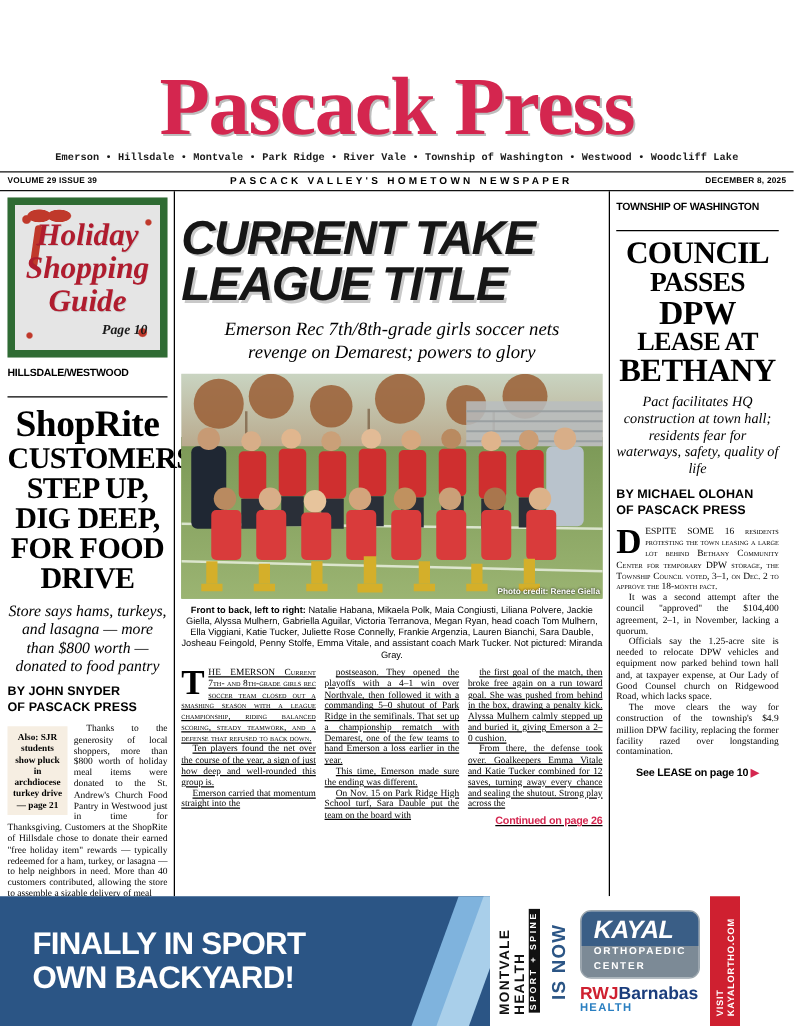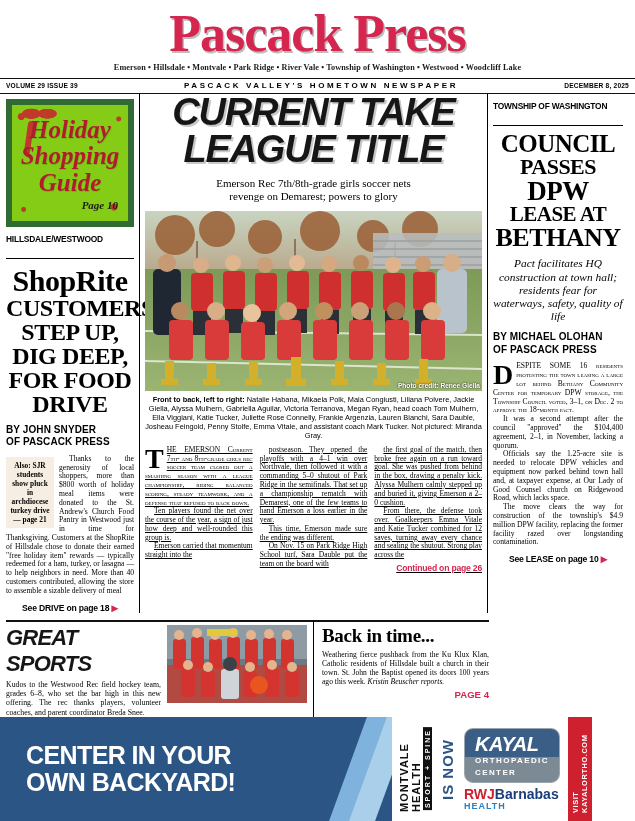--- a/index.html
+++ b/index.html
@@ -3,27 +3,28 @@
 <meta charset="utf-8">
 <style>
   html,body{margin:0;padding:0;background:#fff;}
   body{width:635px;height:821px;font-family:"Liberation Serif",serif;color:#000;overflow:hidden;position:relative;}
   .page{width:635px;height:821px;position:relative;background:#fff;}
 
   
   .masthead{text-align:center;padding-top:10px;}
   .flag{
     font-family:"Liberation Serif",serif;
-    font-size:52px;line-height:0.92;font-weight:700;
+    font-size:66px;line-height:0.92;font-weight:700;
     color:#d4264f;letter-spacing:-1px;
     text-shadow:1.5px 1.5px 0 #bdbdbd;
     white-space:nowrap;
+    margin-top:46px;
   }
   .towns{
-    font-family:Liberation Serif, serif;
+    font-family:Liberation Mono, monospace;
     font-size:8.2px;font-weight:600;color:#1a1a1a;
     margin-top:5px;letter-spacing:.1px;
   }
   .infobar{
     margin-top:6px;border-top:1.6px solid #111;border-bottom:1.6px solid #111;
     height:14px;display:flex;align-items:center;justify-content:space-between;
     padding:0 6px;font-family:"Liberation Sans",sans-serif;
   }
   .infobar .vol,.infobar .date{font-size:6.6px;font-weight:700;letter-spacing:.2px;}
   .infobar .slogan{font-size:8px;font-weight:700;letter-spacing:2.6px;}
@@ -31,21 +32,21 @@
   
   .cols{display:flex;padding:0 6px;box-sizing:border-box;width:635px;}
   .col-left{width:133px;flex:none;padding-right:5px;box-sizing:border-box;}
   .col-mid{width:349px;flex:none;padding:0 5px;box-sizing:border-box;
            border-left:1px solid #000;border-right:1px solid #000;}
   .col-right{width:135px;flex:none;padding-left:5px;box-sizing:border-box;}
 
   
   .holiday-ad{
     position:relative;height:128px;margin-top:5px;
-    background:#84cc16;border:6px solid #2f6b33;box-sizing:border-box;
+    background:#e5e5e5;border:6px solid #2f6b33;box-sizing:border-box;
     overflow:hidden;
   }
   .holiday-ad .wreath{
     position:absolute;inset:0;
     background:
       radial-gradient(circle at 8% 10%, #c0392b 0 3px, transparent 4px),
       radial-gradient(circle at 92% 12%, #c0392b 0 2px, transparent 3px),
       radial-gradient(circle at 10% 90%, #c0392b 0 2px, transparent 3px),
       radial-gradient(circle at 88% 88%, #c0392b 0 3px, transparent 4px);
   }
@@ -105,27 +106,27 @@
   .jump{
     font-family:"Liberation Sans",sans-serif;font-weight:700;
     font-size:8.6px;text-align:center;margin-top:7px;letter-spacing:-.2px;
   }
   .jump .arrow{color:#d4264f;}
 
   
   .head-main{
     font-family:"Liberation Sans",sans-serif;
     font-weight:700;font-style:italic;
-    font-size:38px;line-height:.98;text-align:center;
-    letter-spacing:-1.2px;margin-top:0;color:#161616;
+    font-size:38px;line-height:.98;
+    letter-spacing:-1.2px;margin-top:20px;color:#161616;
     text-shadow:2px 2px 0 #c9c9c9;
   }
   .deck-main{
-    font-family:"Liberation Serif",serif;
-    font-size:11px;line-height:1.16;text-align:center;margin-top:9px;
+    font-family:"Liberation Serif",serif;font-style:italic;
+    font-size:15px;line-height:1.16;text-align:center;margin-top:9px;
   }
   .photo-main{
     position:relative;margin-top:8px;height:180px;overflow:hidden;
     background:linear-gradient(#cfd8c8 0 28%, #6f8a4f 28% 34%, #7fa055 34% 100%);
   }
   .credit{
     position:absolute;right:2px;bottom:2px;
     font-family:"Liberation Sans",sans-serif;font-weight:700;
     font-size:6.6px;color:#fff;text-shadow:0 0 2px #000;
   }
@@ -279,20 +280,21 @@
 
       <div class="head-left">
         <div class="sc">ShopRite</div>
         <div>CUSTOMERS</div>
         <div>STEP UP,</div>
         <div>DIG DEEP,</div>
         <div>FOR FOOD</div>
         <div>DRIVE</div>
       </div>
 
+      <div class="deck-left">Store says hams, turkeys, and lasagna — more than $800 worth — donated to food pantry</div>
 
       <div class="byline">
         <div>BY JOHN SNYDER</div>
         <div>OF PASCACK PRESS</div>
       </div>
 
       <div class="body-txt">
         <div class="pullbox">Also: SJR students show pluck in archdiocese turkey drive — page 21</div>
         <span>Thanks to the generosity of local shoppers, more than $800 worth of holiday meal items were donated to the St. Andrew's Church Food Pantry in Westwood just in time for Thanksgiving. Customers at the ShopRite of Hillsdale chose to donate their earned "free holiday item" rewards — typically redeemed for a ham, turkey, or lasagna — to help neighbors in need. More than 40 customers contributed, allowing the store to assemble a sizable delivery of meal</span>
       </div>
@@ -578,21 +580,21 @@
       <div class="bt-body">
         <span>Weathering fierce pushback from the Ku Klux Klan, Catholic residents of Hillsdale built a church in their town. St. John the Baptist opened its doors 100 years ago this week. </span><i>Kristin Beuscher reports.</i>
       </div>
       <div class="pagenum">PAGE 4</div>
     </div>
   </div>
 
   <div class="adbar">
     <div class="ad-blue">
       <div class="txt">
-        <div>CENTER IN YOUR</div>
+        <div>FINALLY IN SPORT</div>
         <div>OWN BACKYARD!</div>
       </div>
       <div class="chev a"></div>
       <div class="chev b"></div>
     </div>
 
     <div class="ad-right">
       <div class="mv-block">
         <div class="vert mv-name">MONTVALE HEALTH</div>
         <div class="vert mv-sub">SPORT + SPINE</div>

